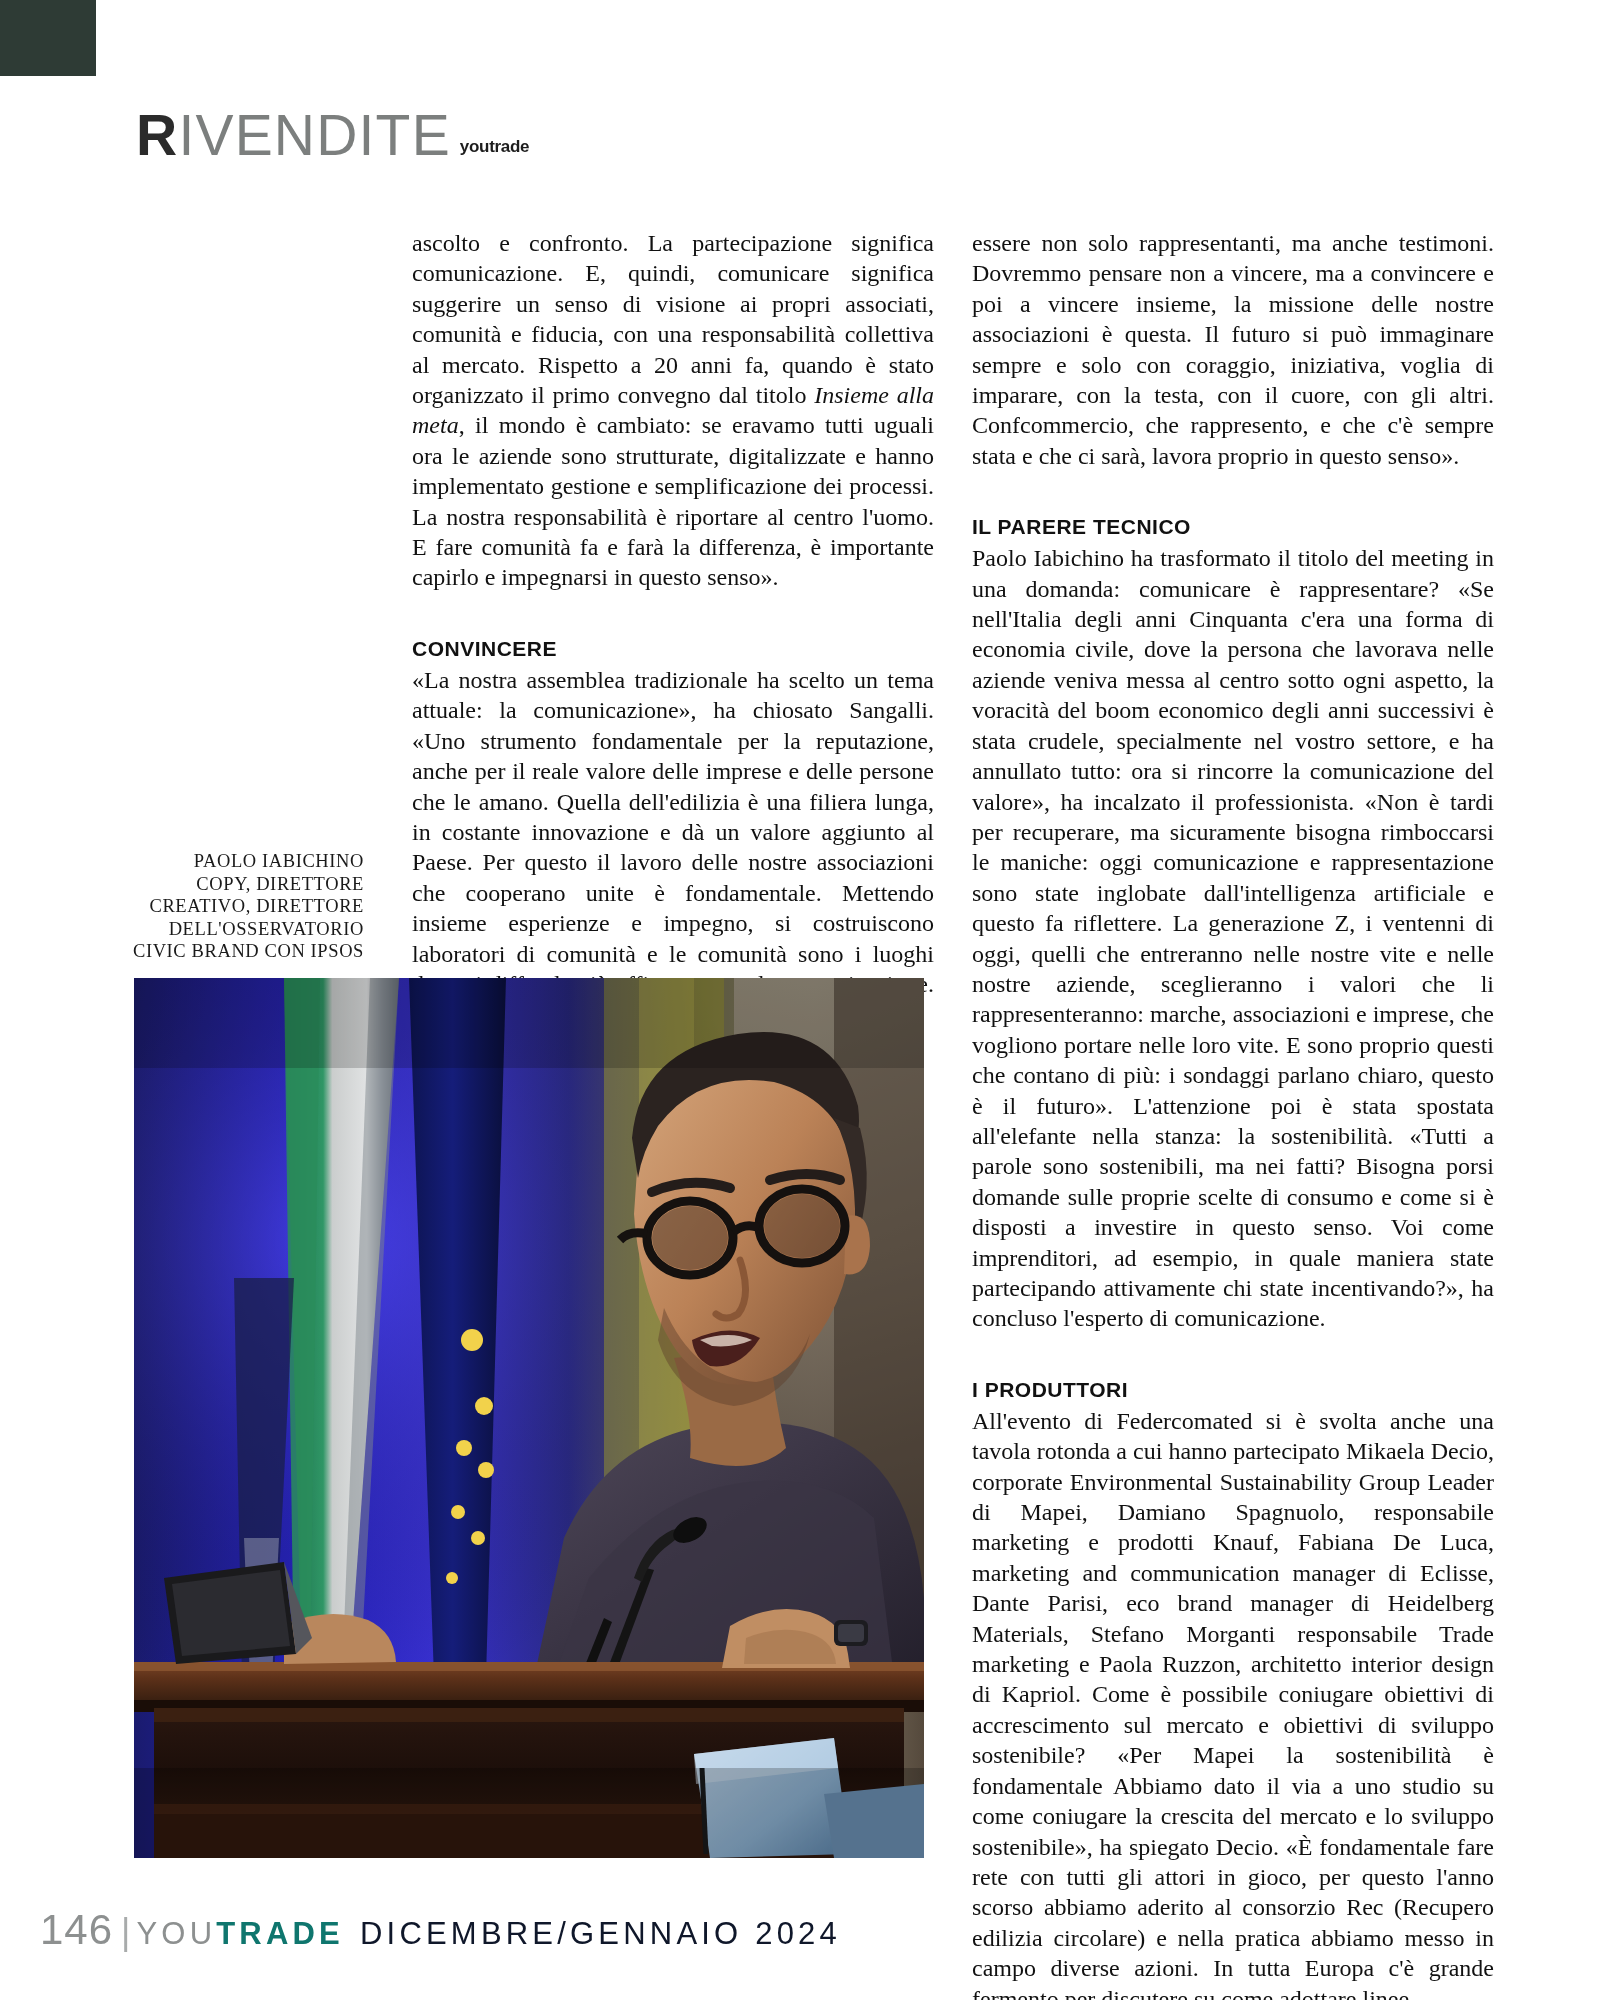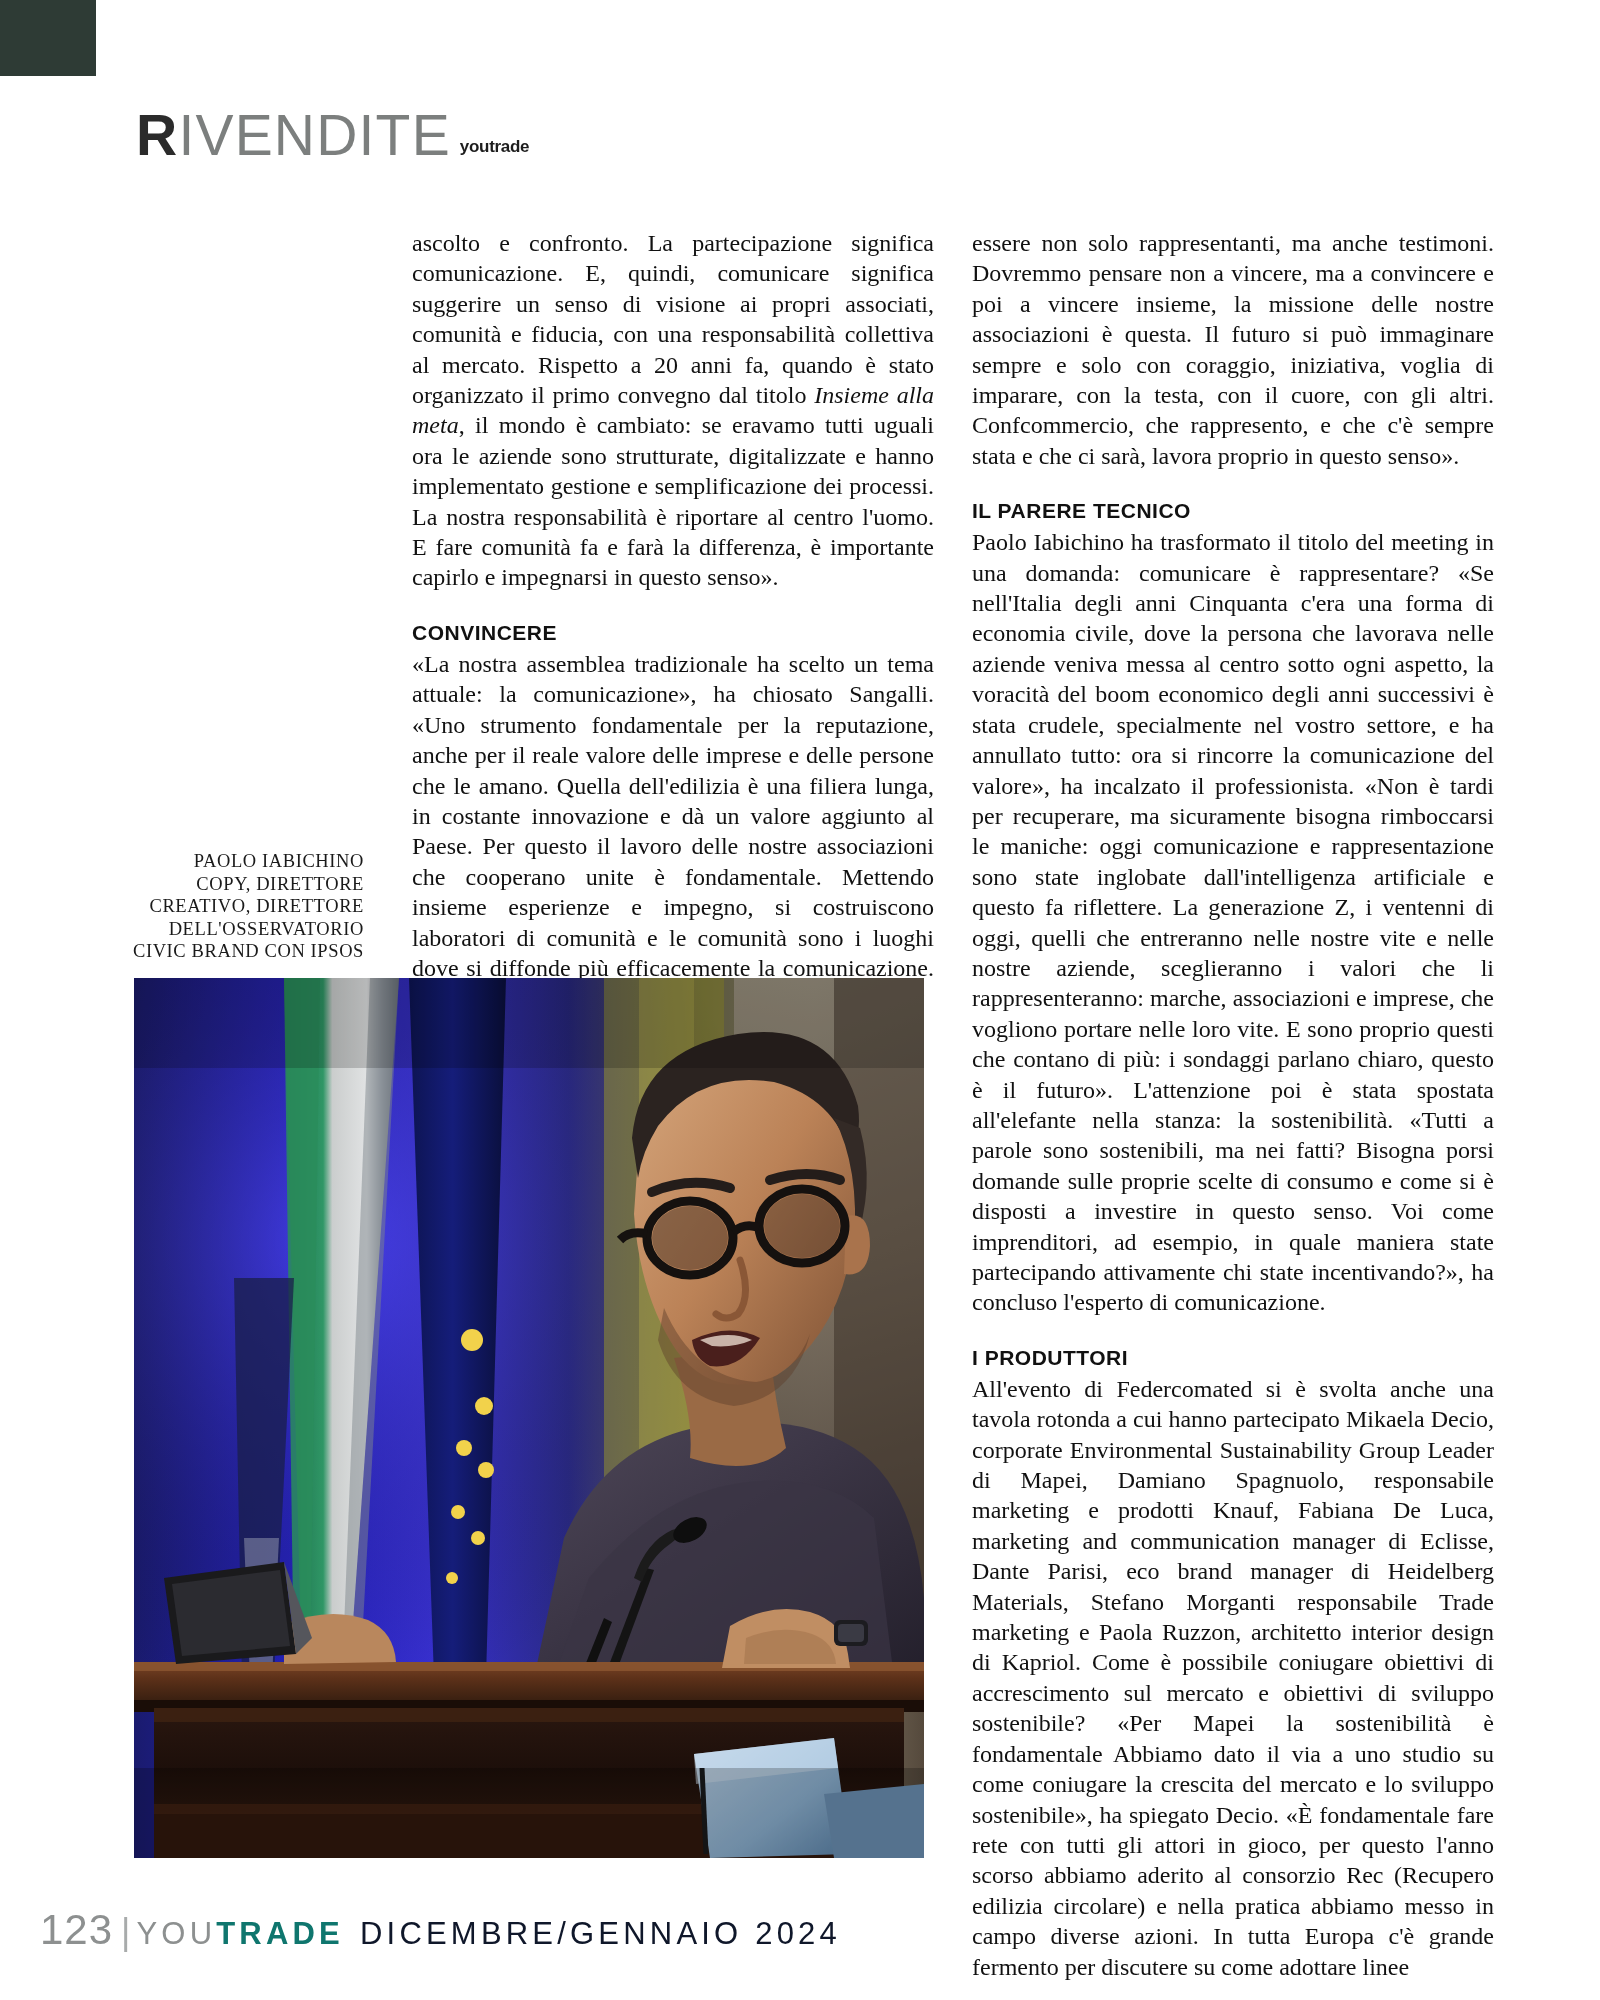--- a/index.html
+++ b/index.html
@@ -83,21 +83,21 @@
   }
 
   .body-text em { font-style: italic; }
 
   .section-head {
     font-family: "Liberation Sans", sans-serif;
     font-size: 21px;
     font-weight: 700;
     letter-spacing: 0.5px;
     color: #111111;
-    margin-top: 28px;
+    margin-top: 44px;
     margin-bottom: 4px;
   }
 
   
   .margin-caption {
     position: absolute;
     left: 100px;
     top: 850px;
     width: 264px;
     text-align: right;
@@ -347,19 +347,19 @@
       <polygon points="690,816 790,806 790,880 700,880" fill="#6e93b6"></polygon>
       <path d="M568 790 L572 876" stroke="#1a1b1d" stroke-width="5" fill="none"></path>
 
       <rect x="0" y="0" width="790" height="880" fill="none"></rect>
       <rect x="0" y="0" width="790" height="90" fill="#000000" opacity="0.18"></rect>
       <rect x="0" y="790" width="790" height="90" fill="#000000" opacity="0.22"></rect>
     </svg>
   </div>
 
   <div class="footer">
-    <span class="footer-page">123</span>
+    <span class="footer-page">146</span>
     <span class="footer-divider">|</span>
     <span class="footer-brand"><span>YOU</span><b>TRADE</b></span>
     <span class="footer-date">DICEMBRE/GENNAIO 2024</span>
   </div>
 
 </div>
 
 </body></html>

